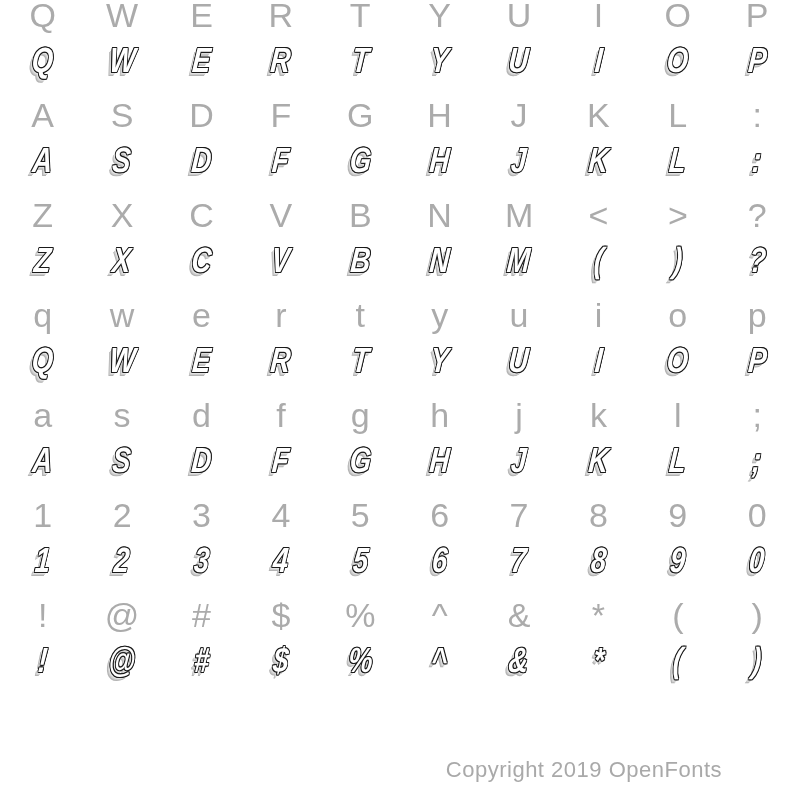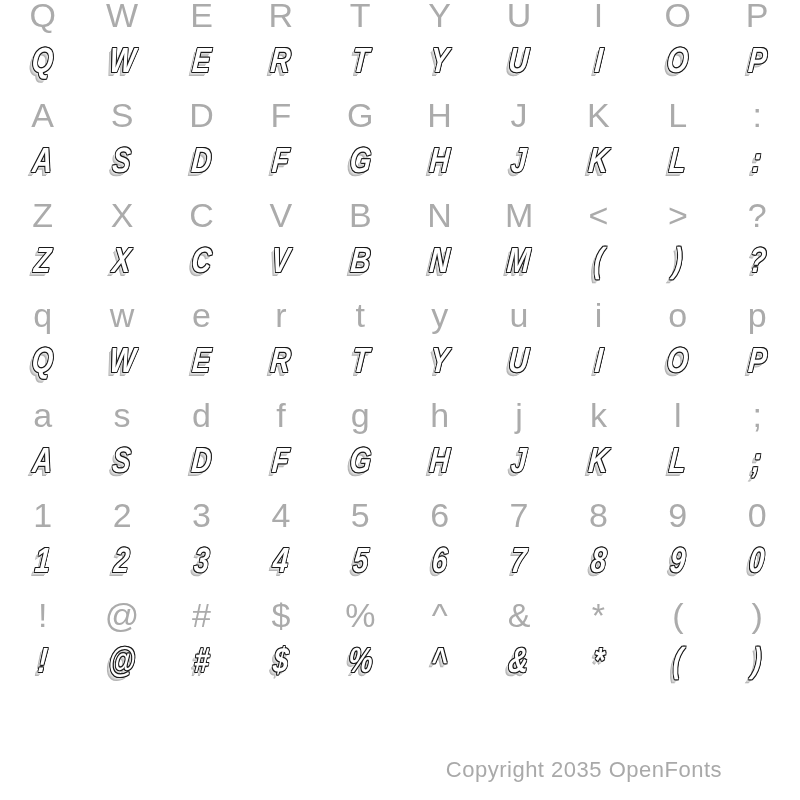--- a/index.html
+++ b/index.html
@@ -238,14 +238,14 @@
         <span class="cell"><span class="g">#</span></span>
         <span class="cell"><span class="g">$</span></span>
         <span class="cell"><span class="g">%</span></span>
         <span class="cell"><span class="g">^</span></span>
         <span class="cell"><span class="g">&amp;</span></span>
         <span class="cell"><span class="g">*</span></span>
         <span class="cell"><span class="g">(</span></span>
         <span class="cell"><span class="g">)</span></span>
       </div>
     </div>
-  <div class="footer">Copyright 2035 OpenFonts</div>
+  <div class="footer">Copyright 2019 OpenFonts</div>
 </div>
 
 </body></html>

